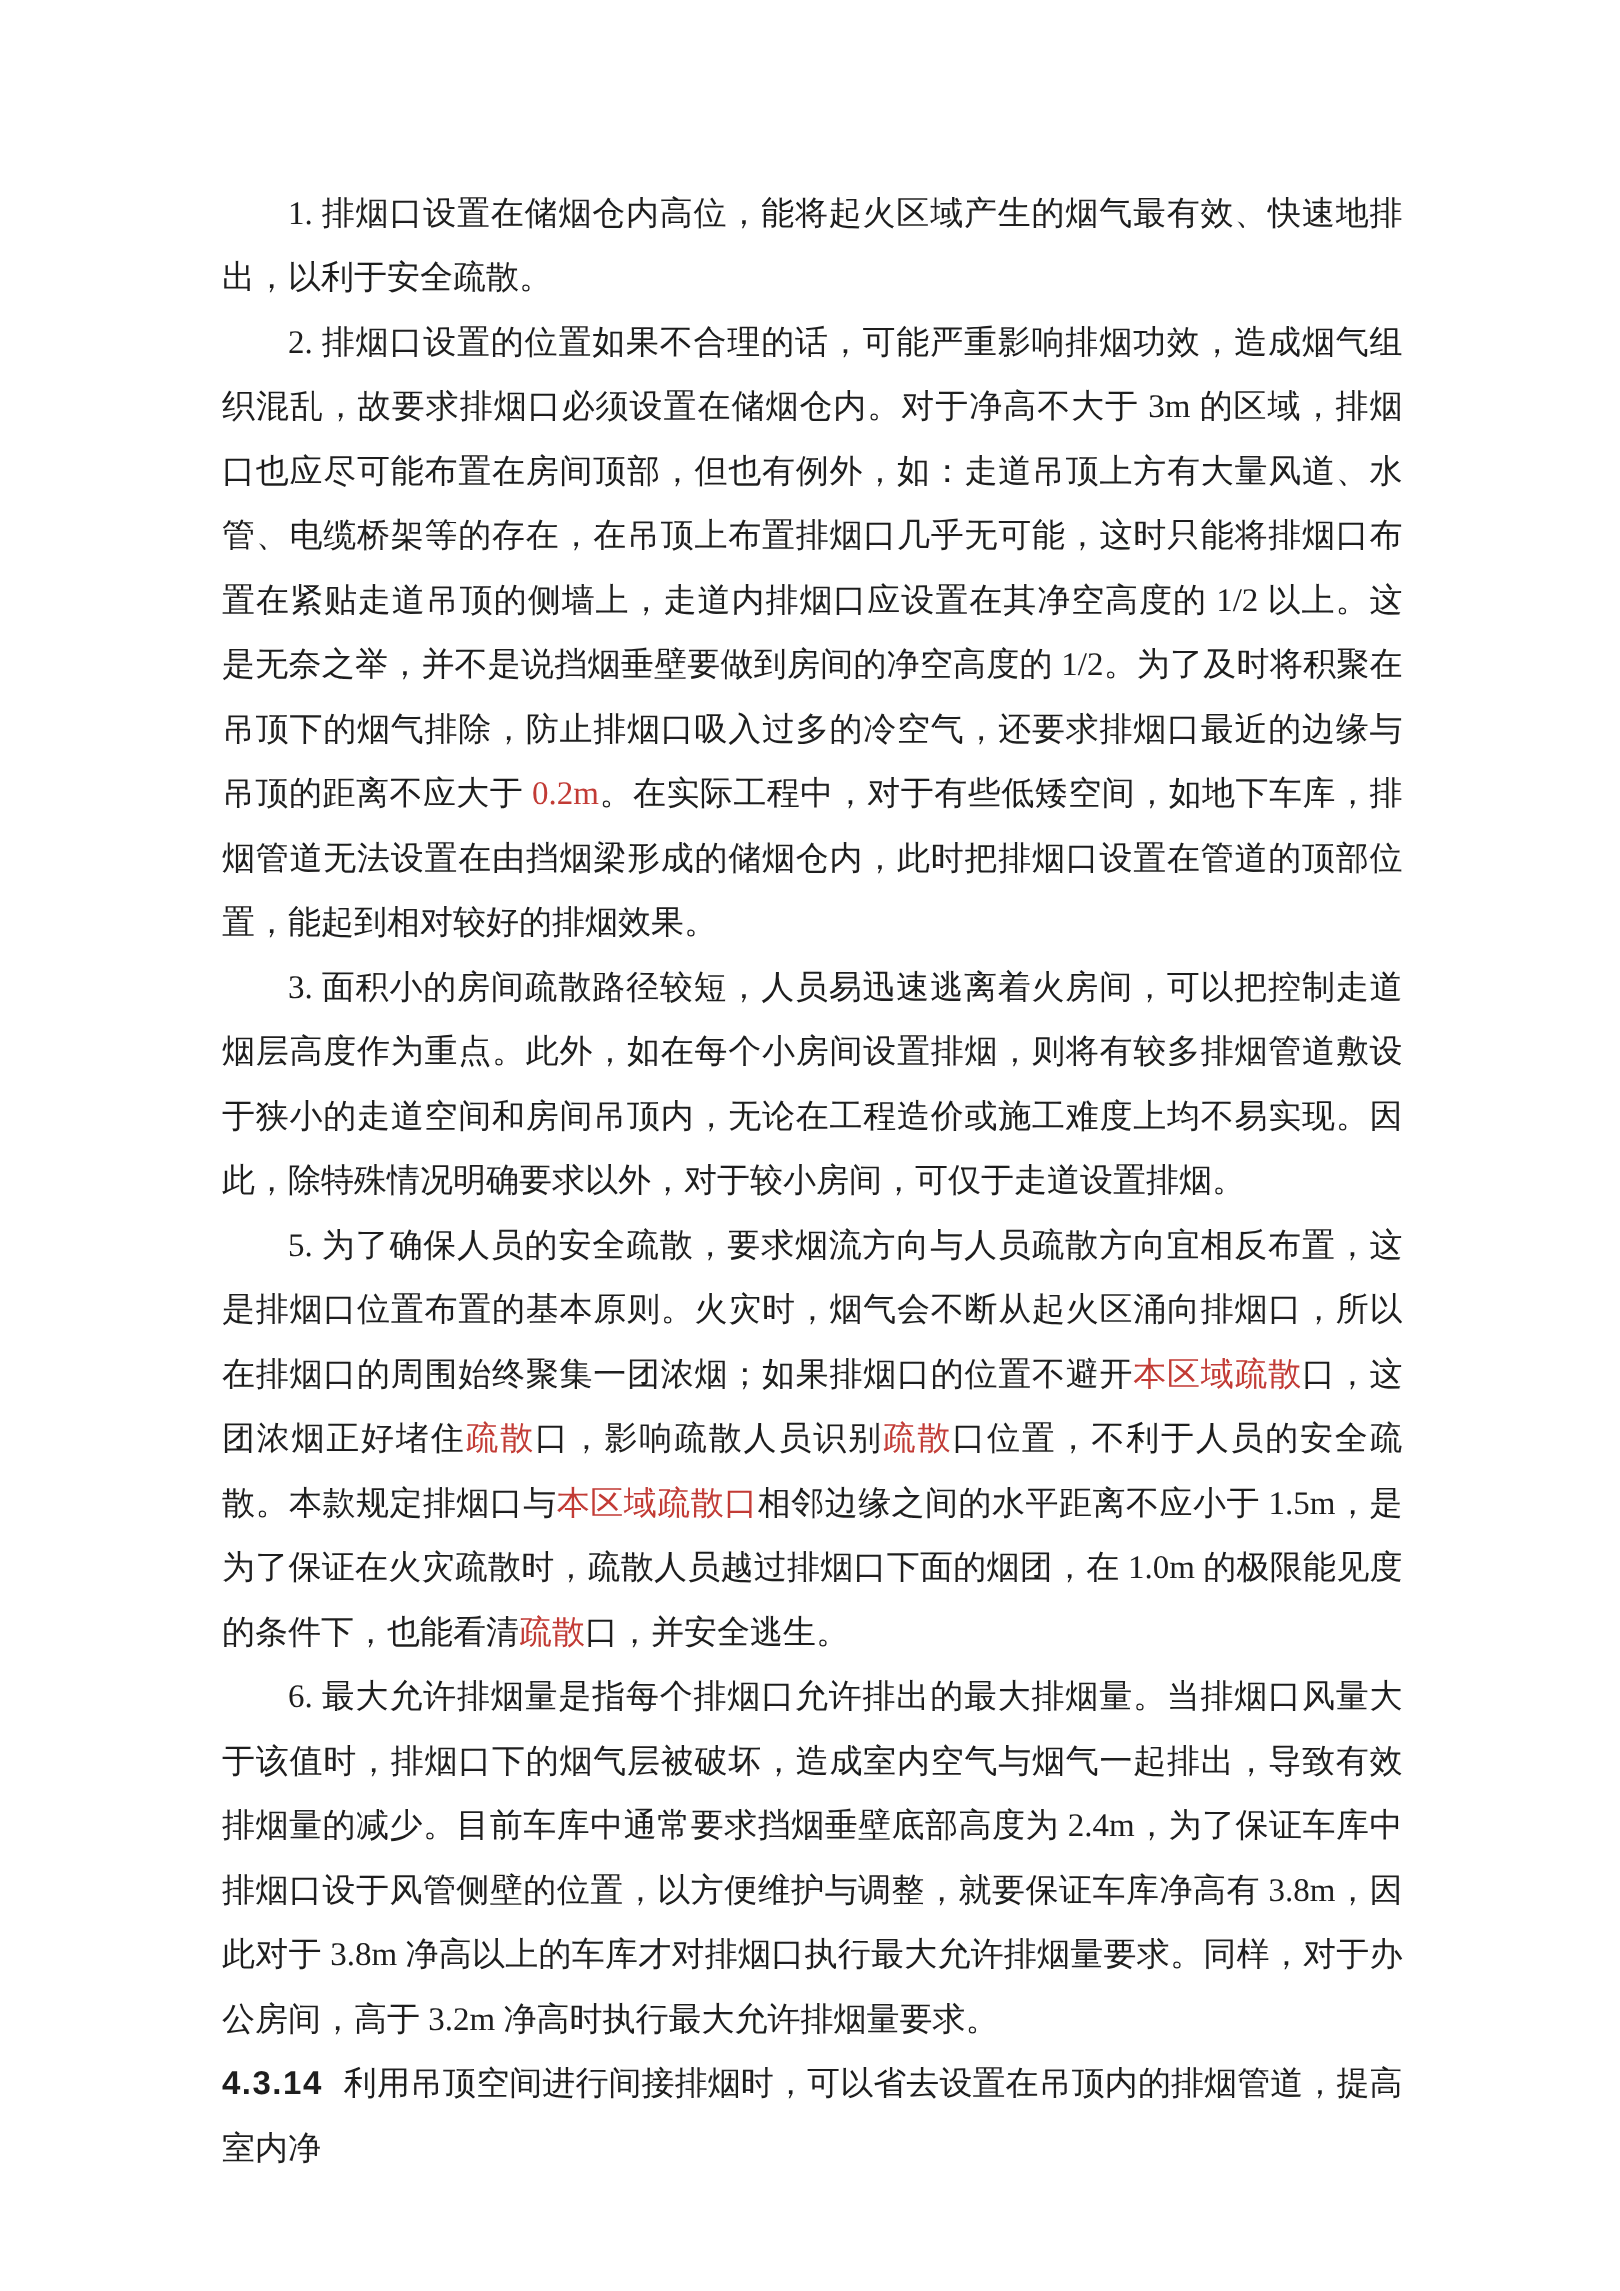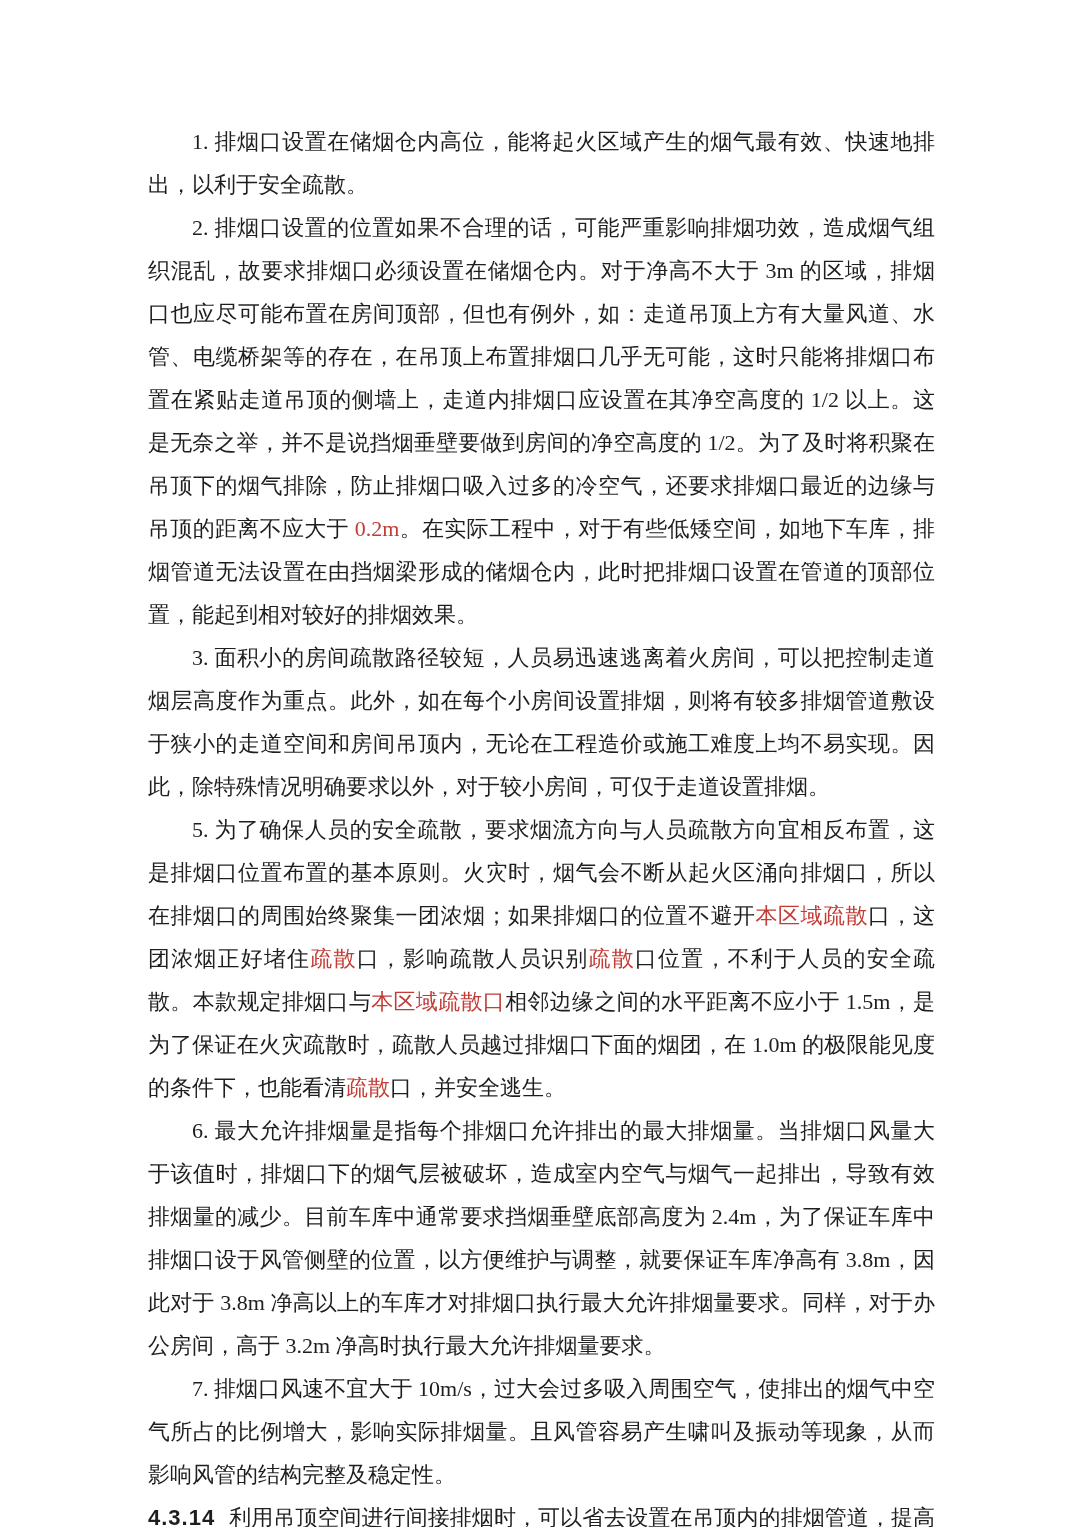--- a/index.html
+++ b/index.html
@@ -45,17 +45,16 @@
 </head>
 <body style="color: rgb(30, 30, 30);">
 
 <main class="page">
   <section id="paragraphs-root">
       <div class="para"><span>1. 排烟口设置在储烟仓内高位，能将起火区域产生的烟气最有效、快速地排出，以利于安全疏散。</span></div>
       <div class="para"><span>2. 排烟口设置的位置如果不合理的话，可能严重影响排烟功效，造成烟气组织混乱，故要求排烟口必须设置在储烟仓内。对于净高不大于 3m 的区域，排烟口也应尽可能布置在房间顶部，但也有例外，如：走道吊顶上方有大量风道、水管、电缆桥架等的存在，在吊顶上布置排烟口几乎无可能，这时只能将排烟口布置在紧贴走道吊顶的侧墙上，走道内排烟口应设置在其净空高度的 1/2 以上。这是无奈之举，并不是说挡烟垂壁要做到房间的净空高度的 1/2。为了及时将积聚在吊顶下的烟气排除，防止排烟口吸入过多的冷空气，还要求排烟口最近的边缘与吊顶的距离不应大于 </span><span class="red" style="color: rgb(194, 59, 53);">0.2m</span><span>。在实际工程中，对于有些低矮空间，如地下车库，排烟管道无法设置在由挡烟梁形成的储烟仓内，此时把排烟口设置在管道的顶部位置，能起到相对较好的排烟效果。</span></div>
       <div class="para"><span>3. 面积小的房间疏散路径较短，人员易迅速逃离着火房间，可以把控制走道烟层高度作为重点。此外，如在每个小房间设置排烟，则将有较多排烟管道敷设于狭小的走道空间和房间吊顶内，无论在工程造价或施工难度上均不易实现。因此，除特殊情况明确要求以外，对于较小房间，可仅于走道设置排烟。</span></div>
       <div class="para"><span>5. 为了确保人员的安全疏散，要求烟流方向与人员疏散方向宜相反布置，这是排烟口位置布置的基本原则。火灾时，烟气会不断从起火区涌向排烟口，所以在排烟口的周围始终聚集一团浓烟；如果排烟口的位置不避开</span><span class="red" style="color: rgb(194, 59, 53);">本区域疏散</span><span>口，这团浓烟正好堵住</span><span class="red" style="color: rgb(194, 59, 53);">疏散</span><span>口，影响疏散人员识别</span><span class="red" style="color: rgb(194, 59, 53);">疏散</span><span>口位置，不利于人员的安全疏散。本款规定排烟口与</span><span class="red" style="color: rgb(194, 59, 53);">本区域疏散口</span><span>相邻边缘之间的水平距离不应小于 1.5m，是为了保证在火灾疏散时，疏散人员越过排烟口下面的烟团，在 1.0m 的极限能见度的条件下，也能看清</span><span class="red" style="color: rgb(194, 59, 53);">疏散</span><span>口，并安全逃生。</span></div>
       <div class="para"><span>6. 最大允许排烟量是指每个排烟口允许排出的最大排烟量。当排烟口风量大于该值时，排烟口下的烟气层被破坏，造成室内空气与烟气一起排出，导致有效排烟量的减少。目前车库中通常要求挡烟垂壁底部高度为 2.4m，为了保证车库中排烟口设于风管侧壁的位置，以方便维护与调整，就要保证车库净高有 3.8m，因此对于 3.8m 净高以上的车库才对排烟口执行最大允许排烟量要求。同样，对于办公房间，高于 3.2m 净高时执行最大允许排烟量要求。</span></div>
-      <div class="para"><span>7. 排烟口风速不宜大于 10m/s，过大会过多吸入周围空气，使排出的烟气中空气所占的比例增大，影响实际排烟量。且风管容易产生啸叫及振动等现象，从而影响风管的结构完整及稳定性。</span></div>
       <div class="para clause"><span class="clause-label">4.3.14</span><span>利用吊顶空间进行间接排烟时，可以省去设置在吊顶内的排烟管道，提高室内净</span></div>
     </section>
 
 </main>
 
 </body></html>

